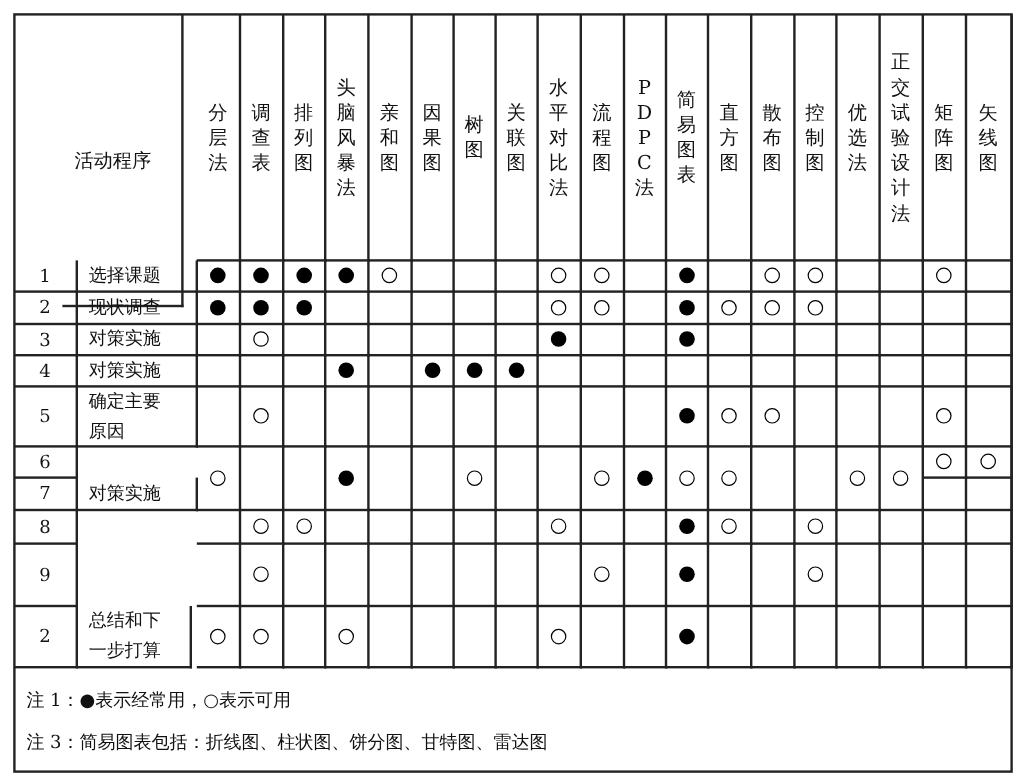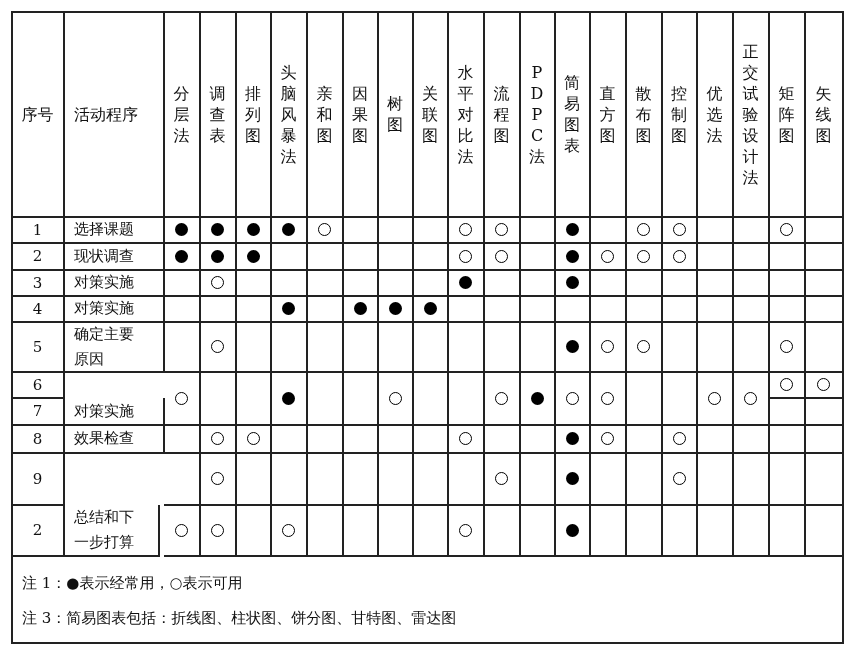--- a/index.html
+++ b/index.html
@@ -16,22 +16,21 @@
   .act { font-size: 15px; line-height: 25px; justify-content: flex-start; padding-left: 10px; text-align: left; }
   .mark-f { width: 13px; height: 13px; border-radius: 50%; background: #000; }
   .mark-o { width: 13px; height: 13px; border-radius: 50%; border: 1.3px solid #000; box-sizing: border-box; background: #fff; }
   .notes { position: absolute; left: 12px; top: 556px; width: 831px; height: 99px; box-sizing: border-box; padding-left: 24px; }
   .note { position: absolute; left: 10px; font-size: 15px; white-space: nowrap; }
 </style>
 </head>
 <body>
 
 <div id="sheet">
-    <div class="cell hdr-text" style="left: 12px; top: 12px; width: 53px; height: 206px;">序号</div>
-    <div class="cell hdr-text" style="left: 64px; top: 12px; width: 101px; height: 206px; justify-content: flex-start; padding-left: 10px;">活动程序</div>
+    <div class="cell hdr-text" style="left: 52px; top: 12px; width: 101px; height: 244px; justify-content: flex-start; padding-left: 10px;">活动程序</div>
     <div class="cell " style="left: 164px; top: 12px; width: 37px; height: 206px;">
       <div class="vtext">
         <span>分</span>
         <span>层</span>
         <span>法</span>
       </div>
     </div>
     <div class="cell " style="left: 200px; top: 12px; width: 37px; height: 206px;">
       <div class="vtext">
         <span>调</span>
@@ -187,23 +186,20 @@
     <div class="cell num" style="left: 12px; top: 322px; width: 53px; height: 51px;">5</div>
     <div class="cell act" style="left: 64px; top: 322px; width: 101px; height: 51px;">
       <div>确定主要<br>原因</div>
     </div>
     <div class="cell num" style="left: 12px; top: 372px; width: 53px; height: 27px;">6</div>
     <div class="cell num" style="left: 12px; top: 398px; width: 53px; height: 28px;">7</div>
     <div class="cell act" style="left: 64px; top: 398px; width: 101px; height: 28px;">
       <div>对策实施</div>
     </div>
     <div class="cell num" style="left: 12px; top: 425px; width: 53px; height: 29px;">8</div>
-    <div class="cell act" style="left: 64px; top: 425px; width: 101px; height: 29px;">
-      <div>效果检查</div>
-    </div>
     <div class="cell num" style="left: 12px; top: 453px; width: 53px; height: 53px;">9</div>
     <div class="cell num" style="left: 12px; top: 505px; width: 53px; height: 52px;">2</div>
     <div class="cell act" style="left: 64px; top: 505px; width: 96px; height: 52px;">
       <div>总结和下<br>一步打算</div>
     </div>
     <div class="cell " style="left: 164px; top: 217px; width: 37px; height: 27px;">
       <div class="mark-f"></div>
     </div>
     <div class="cell " style="left: 200px; top: 217px; width: 37px; height: 27px;">
       <div class="mark-f"></div>

